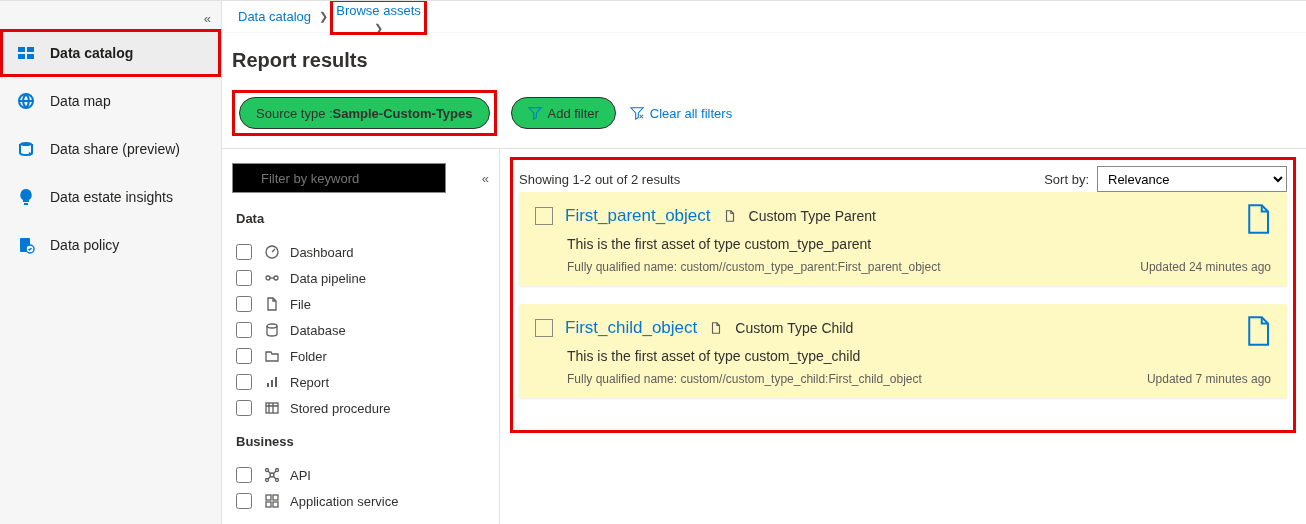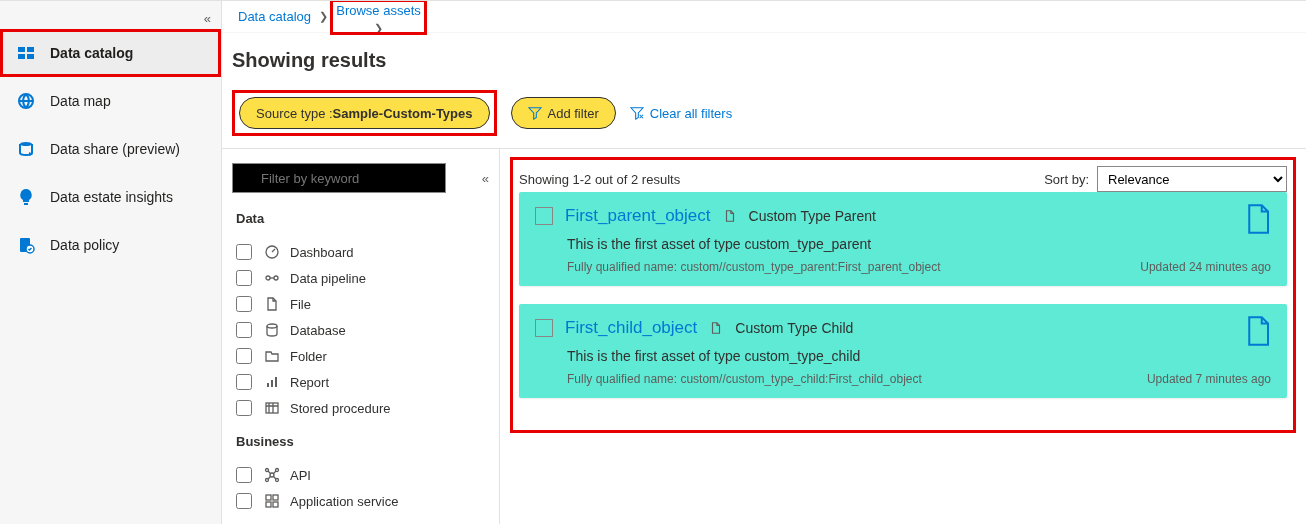--- a/index.html
+++ b/index.html
@@ -22,21 +22,21 @@
   
   .main { flex: 1; display: flex; flex-direction: column; }
   .breadcrumb { height: 32px; display: flex; align-items: center; padding-left: 10px; border-bottom: 1px solid #f6f6f6; }
   .crumb { color: #0078d4; font-size: 13px; padding: 4px 6px; cursor: pointer; }
   .crumb-sep { color: #605e5c; padding: 0 2px; font-size: 11px; }
   .crumb.current { }
 
   .page-title { font-size: 20px; font-weight: 600; padding: 16px 10px 14px 10px; }
 
   .filter-bar { display: flex; align-items: center; padding: 4px 10px 12px 10px; gap: 14px; border-bottom: 1px solid #e1e1e1; }
-  .chip { border: 1px solid #323130; border-radius: 18px; height: 32px; padding: 0 16px; display: flex; align-items: center; font-size: 13px; background: #fde047; }
+  .chip { border: 1px solid #323130; border-radius: 18px; height: 32px; padding: 0 16px; display: flex; align-items: center; font-size: 13px; background: #22c55e; }
   .chip . 강 { font-weight: 600; }
   .chip.btn { cursor: pointer; color: #323130; }
   .chip.btn svg { margin-right: 6px; }
   .link-btn { color: #0078d4; font-size: 13px; display: flex; align-items: center; cursor: pointer; }
   .link-btn svg { margin-right: 6px; }
   .chip-hl { padding: 4px; border: 3px solid #e60000; }
 
   .content-row { display: flex; flex: 1; overflow: hidden; }
 
   
@@ -52,21 +52,21 @@
   .fitem .ficon { width: 18px; display: inline-flex; color: #605e5c; margin-right: 8px; }
   .fitem .flabel { font-size: 13px; }
 
   
   .results-pane { flex: 1; padding: 8px 10px; }
   .results-hl { border: 3px solid #e60000; padding: 6px 6px 14px 6px; }
   .res-head { display: flex; align-items: center; justify-content: space-between; font-size: 13px; margin-bottom: 0; }
   .res-head .sort { display: flex; align-items: center; gap: 8px; }
   .res-head select { height: 26px; width: 190px; border: 1px solid #8a8886; background: #fff; font-size: 13px; padding: 0 6px; }
 
-  .card { background: #5eead4; box-shadow: 0 1px 2px rgba(0,0,0,0.08); border-radius: 2px; padding: 14px 16px 12px 16px; margin-bottom: 18px; position: relative; }
+  .card { background: #fef9c3; box-shadow: 0 1px 2px rgba(0,0,0,0.08); border-radius: 2px; padding: 14px 16px 12px 16px; margin-bottom: 18px; position: relative; }
   .card .row1 { display: flex; align-items: center; gap: 12px; }
   .card .cb { width: 18px; height: 18px; border: 1px solid #8a8886; }
   .card .asset-name { color: #0078d4; font-size: 17px; text-decoration: none; cursor: pointer; }
   .card .type-ico { color: #605e5c; display: inline-flex; }
   .card .type-name { color: #323130; font-size: 14px; }
   .card .file-ico { position: absolute; right: 16px; top: 12px; }
   .card .desc { margin: 10px 0 8px 32px; font-size: 14px; color: #323130; }
   .card .bottom { display: flex; justify-content: space-between; margin-left: 32px; font-size: 12px; color: #605e5c; }
 </style>
 </head>
@@ -133,21 +133,21 @@
 
     <div class="breadcrumb">
       <span class="crumb">Data catalog</span>
       <span class="crumb-sep">❯</span>
       <span class="hl-red" style="display:inline-flex;align-items:center;flex-direction:column;">
         <span class="crumb current">Browse assets</span>
         <span class="crumb-sep">❯</span>
       </span>
     </div>
 
-    <div class="page-title">Showing results</div>
+    <div class="page-title">Report results</div>
 
     <div class="filter-bar">
       <span class="chip-hl">
         <span class="chip">
           <span>Source type : </span>
           <span style="font-weight:600">Sample-Custom-Types</span>
         </span>
       </span>
       <span class="chip btn">
         <svg width="14" height="14" viewBox="0 0 16 16" fill="none" stroke="#0078d4" stroke-width="1.2">

